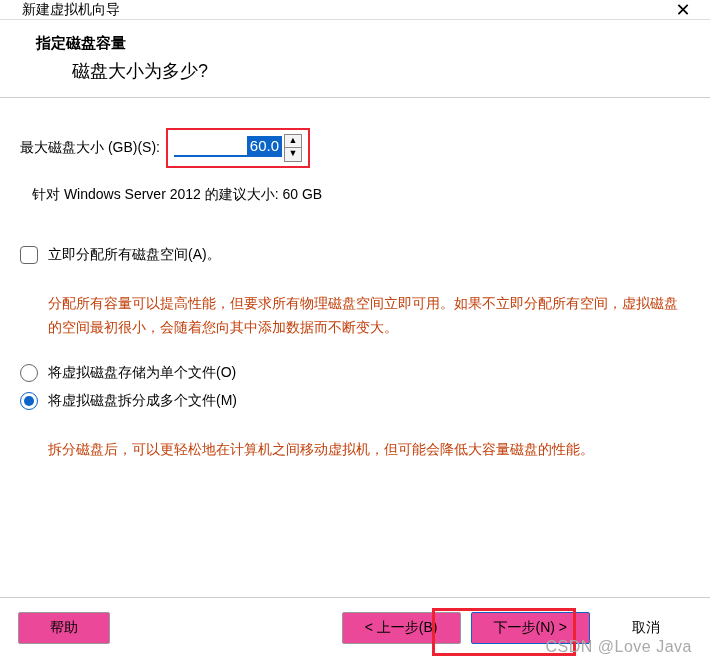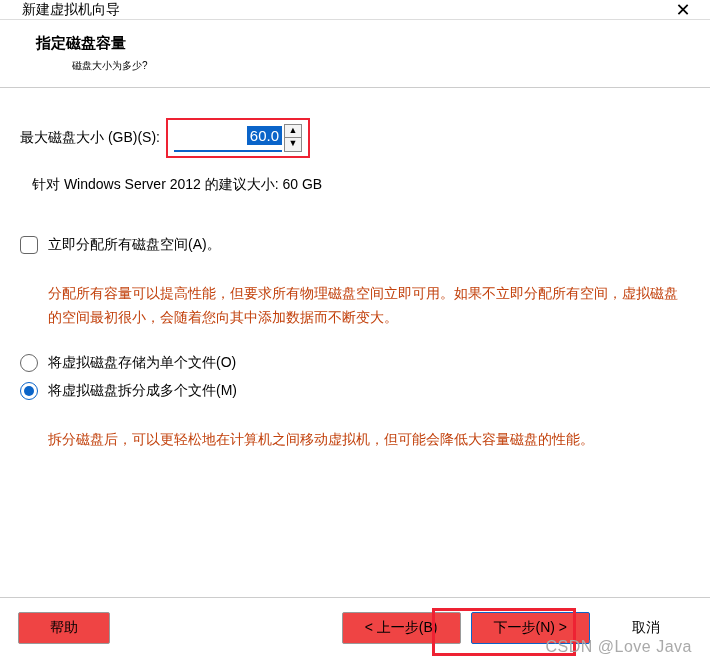--- a/index.html
+++ b/index.html
@@ -25,35 +25,35 @@
       font-size: 18px;
       cursor: pointer;
       width: 30px;
       text-align: center;
     }
     .header-block {
       padding: 14px 36px 14px 36px;
       border-bottom: 1px solid #ccc;
     }
     .header-title { font-weight: bold; font-size: 15px; }
-    .header-sub { margin-left: 36px; margin-top: 6px; font-size: 10px; }
+    .header-sub { margin-left: 36px; margin-top: 6px; font-size: 18px; }
     .content {
       padding: 12px 20px 0 20px;
       position: relative;
     }
     .row-size {
       display: flex;
       align-items: center;
       gap: 6px;
       margin: 18px 0 10px 0;
       position: relative;
     }
     .spinner-wrap {
       display: flex;
-      align-items: flex-end;
+      align-items: flex-start;
       border: 2px solid #e23;
       padding: 4px 6px;
       position: relative;
     }
     .spinner-input {
       width: 108px;
       text-align: right;
       font-size: 15px;
       border: none;
       border-bottom: 2px solid #0a64c9;
@@ -142,21 +142,21 @@
       position: absolute;
       bottom: 0; left: 0; right: 0;
       border-top: 1px solid #ccc;
       padding: 14px 18px 18px 18px;
       display: flex;
       align-items: center;
       gap: 10px;
     }
     .btn {
       border: 1px solid #999;
-      background: #ef4444;
+      background: #ec4899;
       padding: 6px 22px;
       font-size: 14px;
       cursor: pointer;
       min-width: 92px;
       text-align: center;
       border-radius: 2px;
     }
     .btn.primary-outline {
       border: 1.5px solid #0a64c9;
     }

